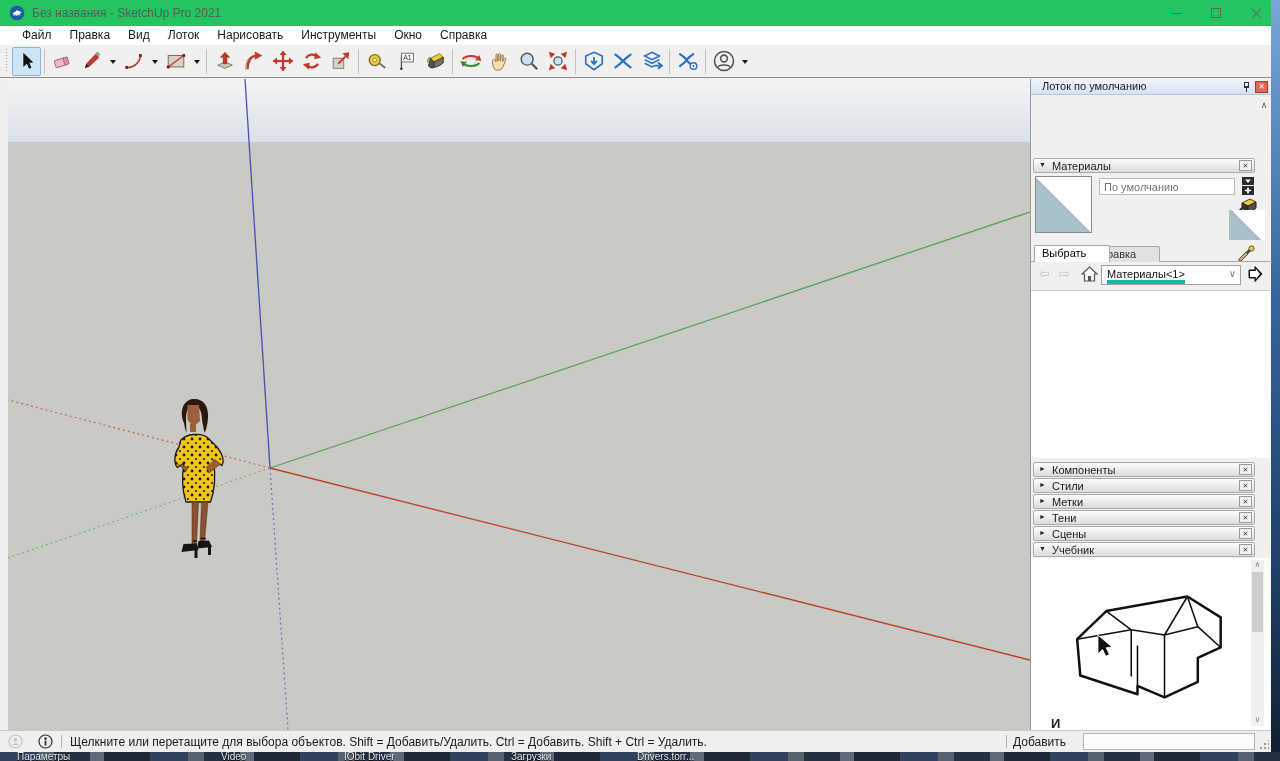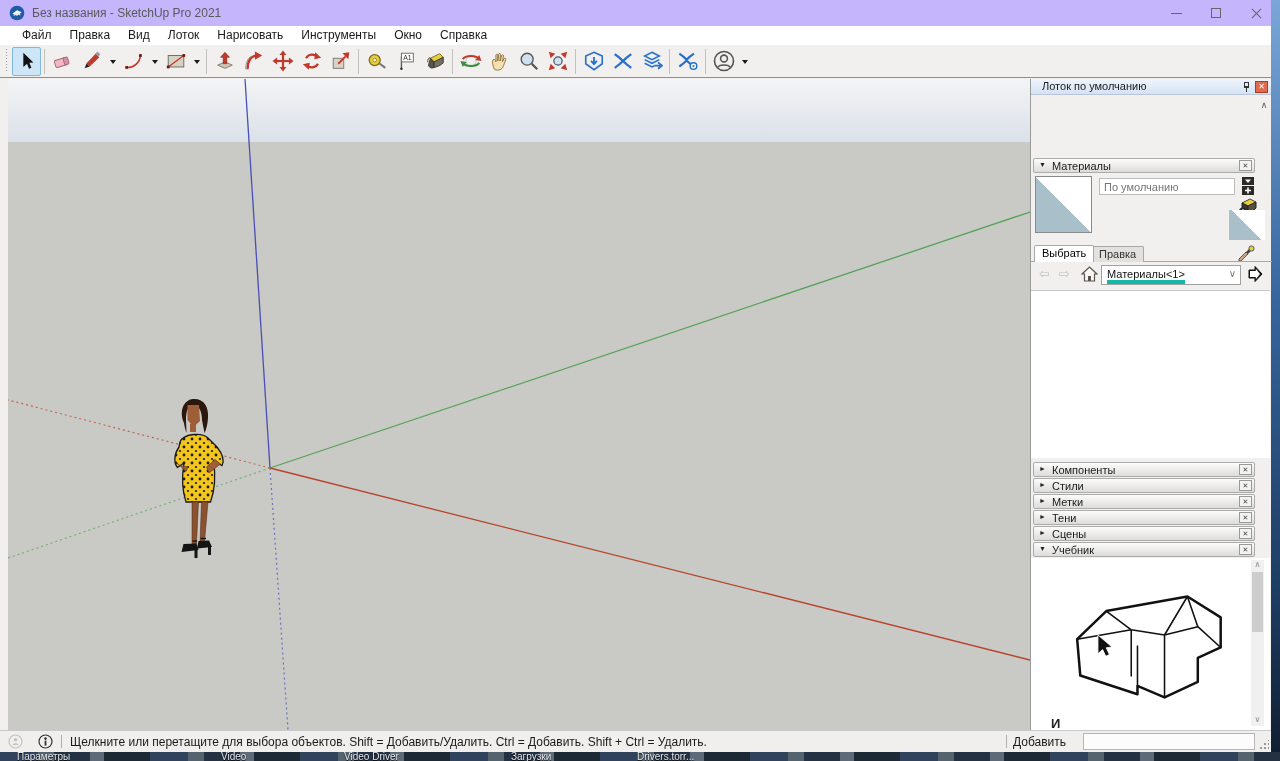--- a/index.html
+++ b/index.html
@@ -12,21 +12,21 @@
   .left-sliver { position:absolute; left:0; top:79px; width:8px; height:673px;
     background:linear-gradient(#3c5f86, #1c3550 50%, #2b3d55); }
   .left-sliver .t-label { position:absolute; left:1px; top:465px; color:#e8e8e8; font-size:10px; }
   .bottom-strip { position:absolute; left:0; top:752px; width:1280px; height:9px;
     background:repeating-linear-gradient(90deg,#31435c 0 38px,#55636f 38px 54px,#243142 54px 90px,#5e6a78 90px 104px,#1e2936 104px 150px); overflow:hidden; }
   .bottom-strip span { position:absolute; top:-1px; font-size:10px; color:#e3e7ec; text-shadow:0 1px 1px #000; white-space:nowrap;padding-left:14px; }
 
   
   .window { position:absolute; left:0; top:0; width:1271px; height:752px; background:#f1f0ee; }
 
-  .titlebar { position:absolute; left:0; top:0; width:100%; height:26px; background:#c4b5fd;padding-left:28px; }
+  .titlebar { position:absolute; left:0; top:0; width:100%; height:26px; background:#22c55e;padding-left:28px; }
   .titlebar .logo { position:absolute; left:9px; top:5px; width:16px; height:16px; }
   .titlebar .title { position:absolute; left:32px; top:6px; font-size:12px; color:#5a5a5a; }
   .winbtn { position:absolute; top:0; width:40px; height:26px; cursor:default; }
   .winbtn .glyph-min { position:absolute; left:14px; top:13px; width:11px; border-top:1px solid #666; }
   .winbtn .glyph-max { position:absolute; left:14px; top:8px; width:10px; height:10px; border:1px solid #666; }
   .winbtn .glyph-x1,.winbtn .glyph-x2 { position:absolute; left:13px; top:13px; width:13px; border-top:1px solid #666; }
   .winbtn .glyph-x1 { transform:rotate(45deg); } .winbtn .glyph-x2 { transform:rotate(-45deg); }
 
   .menubar { position:absolute; left:0; top:26px; width:100%; height:19px; background:#ffffff; display:flex; padding-left:13px; }
   .menubar .mitem { font-size:12px; color:#1a1a1a; padding:2px 9px 0 9px; height:19px; }
@@ -70,21 +70,21 @@
   .mat-body { position:absolute; left:0; top:94px; width:241px; height:72px; }
   .mat-preview { position:absolute; left:4px; top:3px; width:57px; height:57px; border:1px solid #8a8a8a;
     background:linear-gradient(45deg,#a9bfca 49.6%,#ffffff 50%); }
   .mat-name { position:absolute; left:68px; top:5px; width:136px; height:17px; border:1px solid #bcbcbc; background:#fff;
     font-size:11px; color:#8a8a8a; padding:1px 4px; font-family:inherit; }
   .mat-thumb { position:absolute; left:198px; top:37px; width:36px; height:30px;
     background:linear-gradient(45deg,#a9bfca 49.6%,#ffffff 50%); }
   .mini-icon { position:absolute; }
 
   .mat-tabs { position:absolute; left:0; top:166px; width:241px; height:17px; border-bottom:1px solid #a8a8a8; }
-  .tab { position:absolute; top:1px; height:16px; font-size:11px; padding:1px 7px 0 7px; border:1px solid #a8a8a8; border-bottom:none; border-radius:2px 2px 0 0;text-align:right; }
+  .tab { position:absolute; top:1px; height:16px; font-size:11px; padding:1px 23px 0 7px; border:1px solid #a8a8a8; border-bottom:none; border-radius:2px 2px 0 0;text-align:right; }
   .tab.active { background:#fff; top:0; height:17px; z-index:2; }
   .tab.inactive { background:#e2e1df; color:#333; }
 
   .mat-nav { position:absolute; left:0; top:184px; width:241px; height:26px; }
   .nav-arrow { position:absolute; top:3px; font-size:13px; color:#c0c0c0; }
   .combo { position:absolute; left:70px; top:2px; width:140px; height:20px; border:1px solid #a0a0a0; background:#fff; }
   .combo .combo-text { position:absolute; left:5px; top:2px; font-size:11px; color:#111; border-bottom:4px solid #14b8a6; }
   .combo .combo-caret { position:absolute; right:4px; top:2px; font-size:10px; color:#777; }
 
   .mat-list { position:absolute; left:0; top:211px; width:239px; height:168px; background:#fff; border-top:1px solid #c8c8c8; }
@@ -109,21 +109,21 @@
 </head>
 <body>
 
 <div class="right-sliver"></div>
 <div class="left-sliver">
   <span class="t-label">T</span>
 </div>
 <div class="bottom-strip">
   <span style="left:3px">Параметры</span>
   <span style="left:207px">Video</span>
-  <span style="left:330px">Video Driver</span>
+  <span style="left:330px">IObit Driver</span>
   <span style="left:497px">Загрузки</span>
   <span style="left:623px">Drivers.torr...</span>
 </div>
 
 <div class="window">
 
   <div class="titlebar">
     <svg class="logo" viewBox="0 0 24 24">
       <circle cx="12" cy="12" r="11" fill="#1f5ba8"></circle>
       <path d="M5 13 L12 8 19 11 12 16 Z" fill="#fff"></path>

